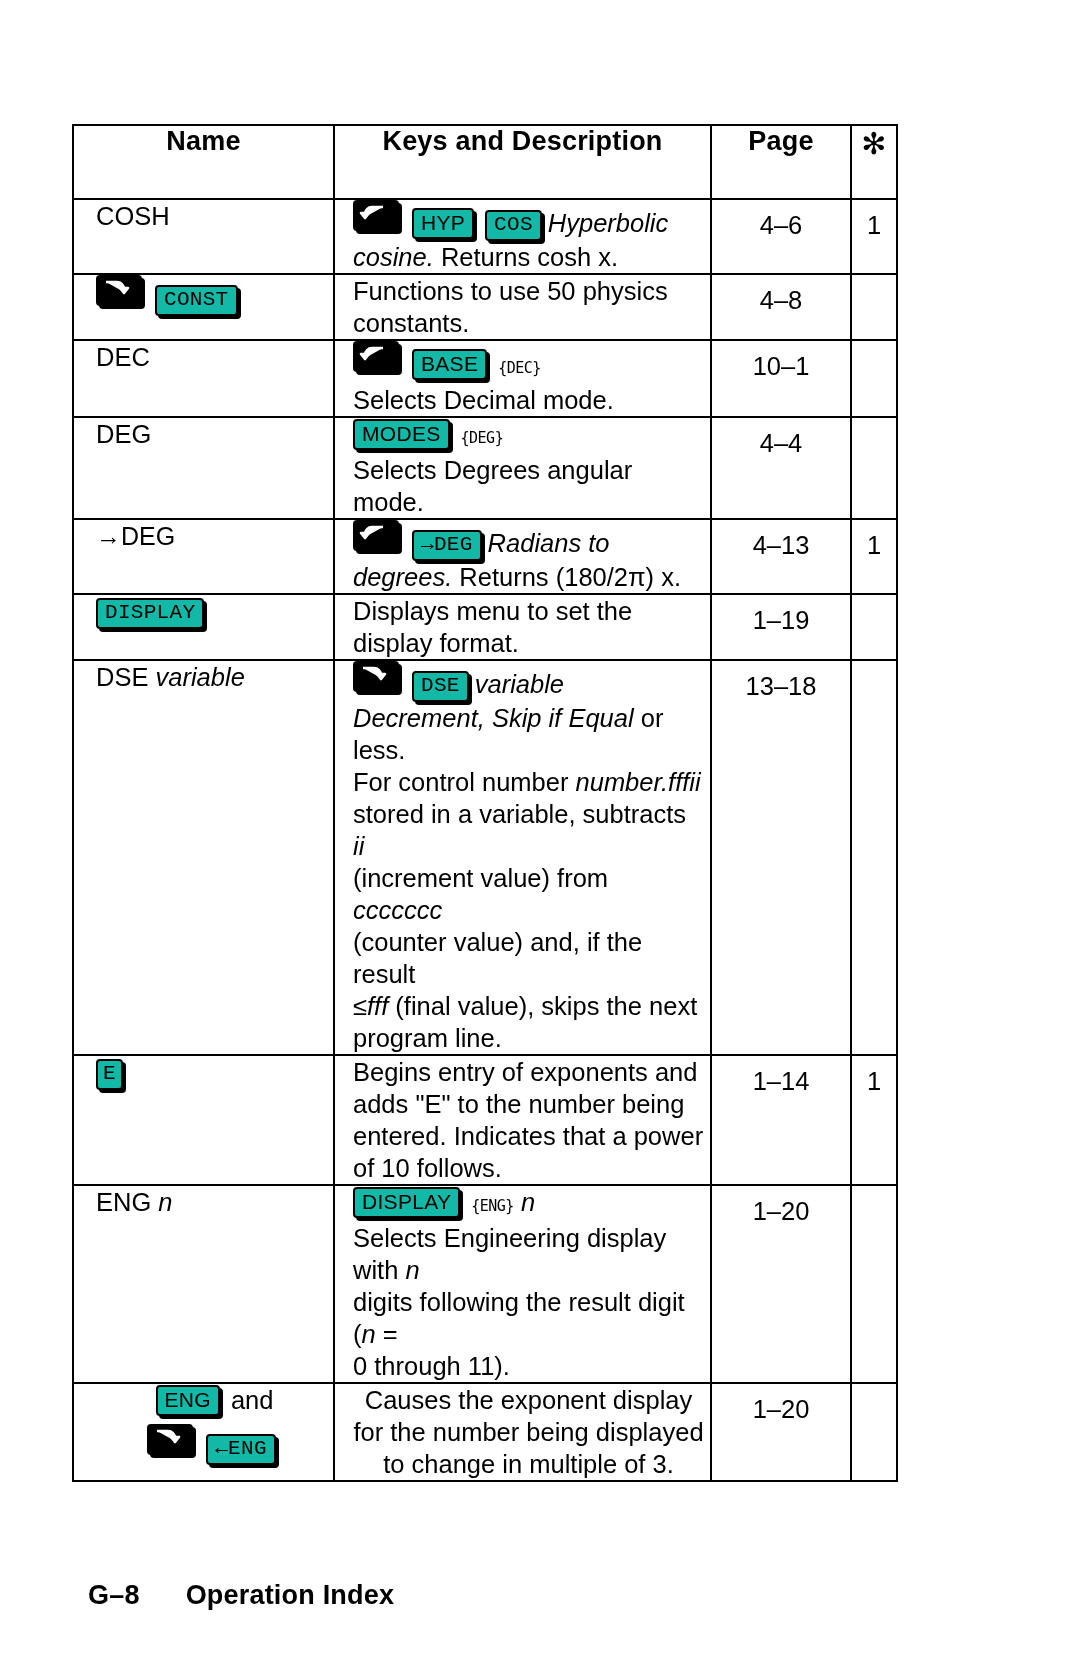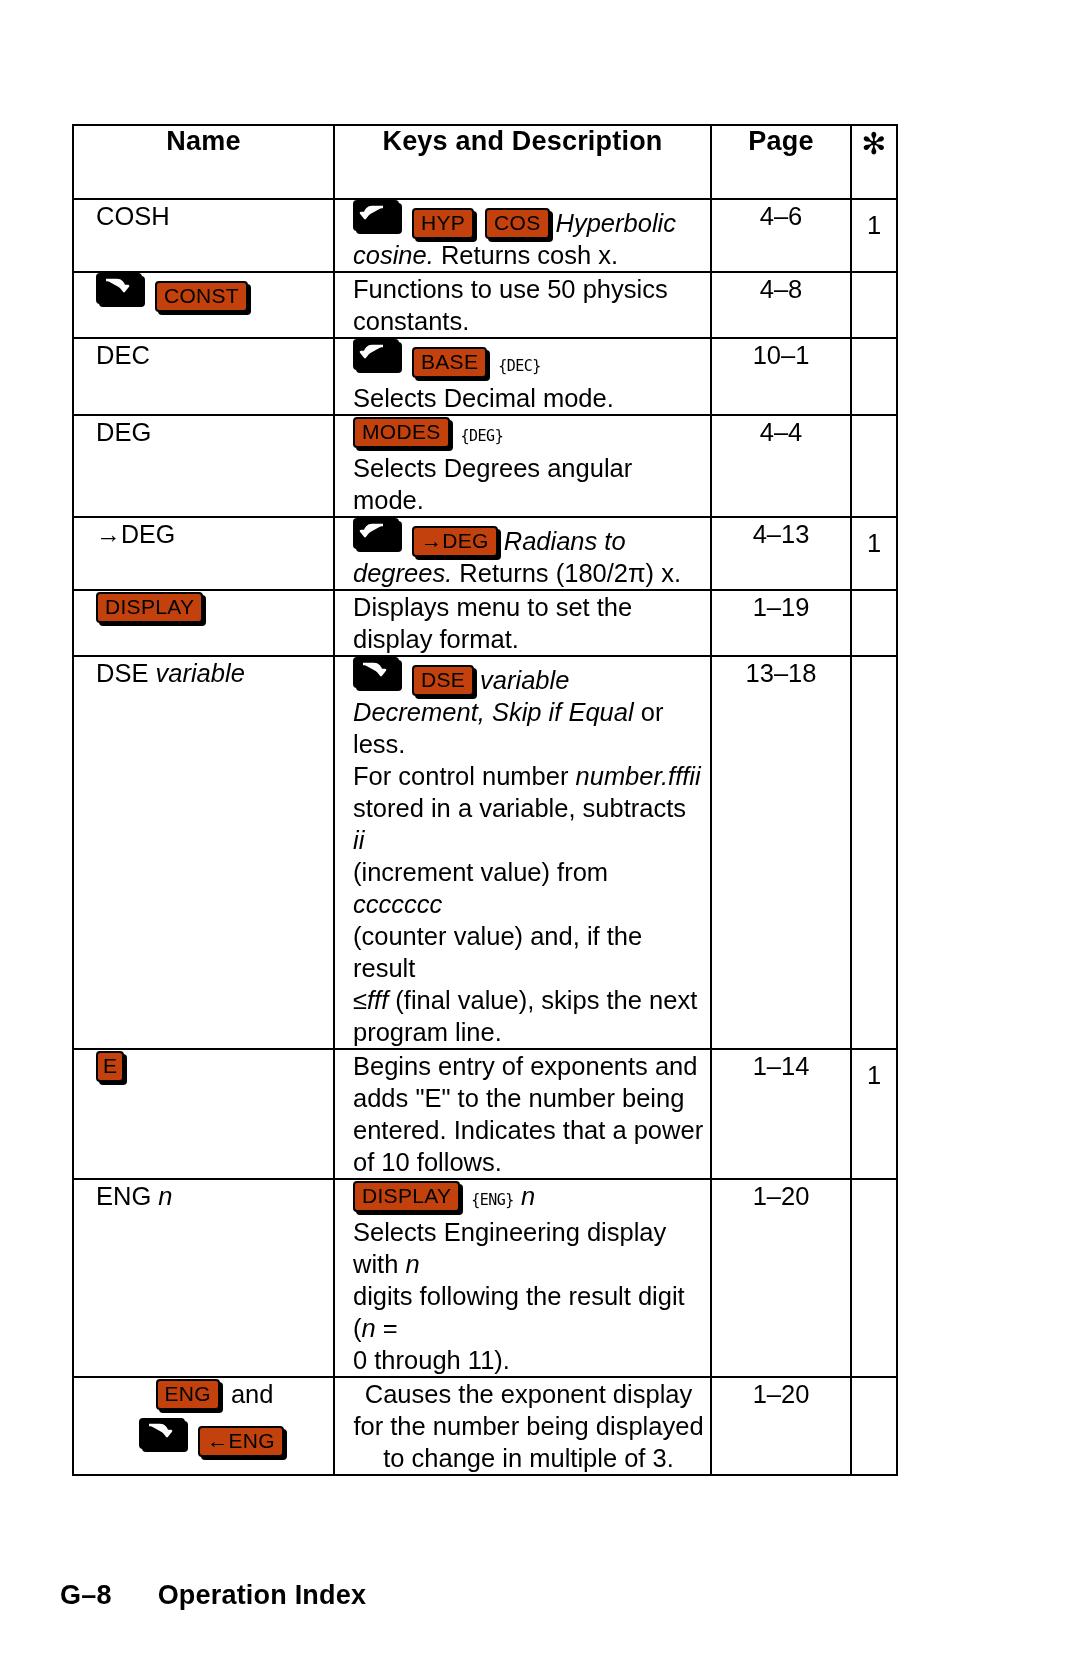--- a/index.html
+++ b/index.html
@@ -58,21 +58,21 @@
   }
 
   tbody td {
     font-size: 25.5px;
     line-height: 32px;
     padding: 9px 10px 10px 10px;
     border-radius: 25px;
   }
   tbody td.name-cell   { padding-left: 22px; }
   tbody td.desc-cell   { padding-left: 18px; padding-right: 6px; }
-  tbody td.page-cell   { text-align: center; padding-top: 0; }
+  tbody td.page-cell   { text-align: center; padding-top: 9px; }
   tbody td.star-cell   { text-align: center; padding-top: 9px; }
 
   
   tbody tr td { border-top: none; border-bottom: none; }
   tbody tr:first-child td { border-top: 2px solid #000; }
   tbody tr:last-child  td { border-bottom: 2px solid #000; text-align: center; }
 
   .ital { font-style: italic; }
   .mono-menu {
     font-family: "DejaVu Sans Mono", monospace;
@@ -87,24 +87,24 @@
     border: 2.5px solid #000;
     border-radius: 4px;
     padding: 0px 7px 1px 7px;
     font-size: 21px;
     line-height: 26px;
     font-weight: 500;
     letter-spacing: .3px;
     box-shadow: 3px 3px 0 #000;
     margin-right: 11px;
     vertical-align: 2px;
-    background: #c2410c;
+    background: #14b8a6;
     white-space: nowrap;
   }
-  .key.last { margin-right: 6px; }
+  .key.last { margin-right: 6px; font-family: Liberation Mono, monospace; }
 
   
   .shiftkey {
     display: inline-block;
     width: 42px;
     height: 27px;
     background: #000;
     border: 2.5px solid #000;
     border-radius: 4px;
     box-shadow: 3px 3px 0 #000;
@@ -115,21 +115,21 @@
   .shiftkey svg { position: absolute; left: 4px; top: 2px; }
 
   .key-narrow { padding: 0px 5px 1px 5px; }
 
   
   .name-arrow { font-size: 25px; vertical-align: 1px; }
 
   
   .footer {
     position: absolute;
-    left: 60px;
+    left: 88px;
     top: 1580px;
     font-size: 27px;
     font-weight: bold;
     letter-spacing: .2px;
   }
   .footer .pg { margin-right: 46px; }
 </style>
 </head>
 <body>
 

